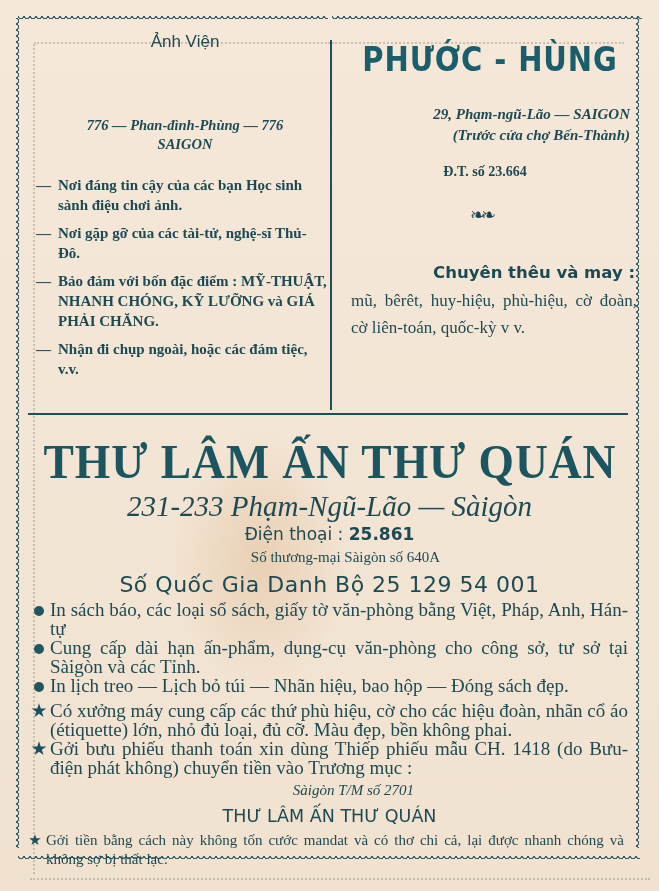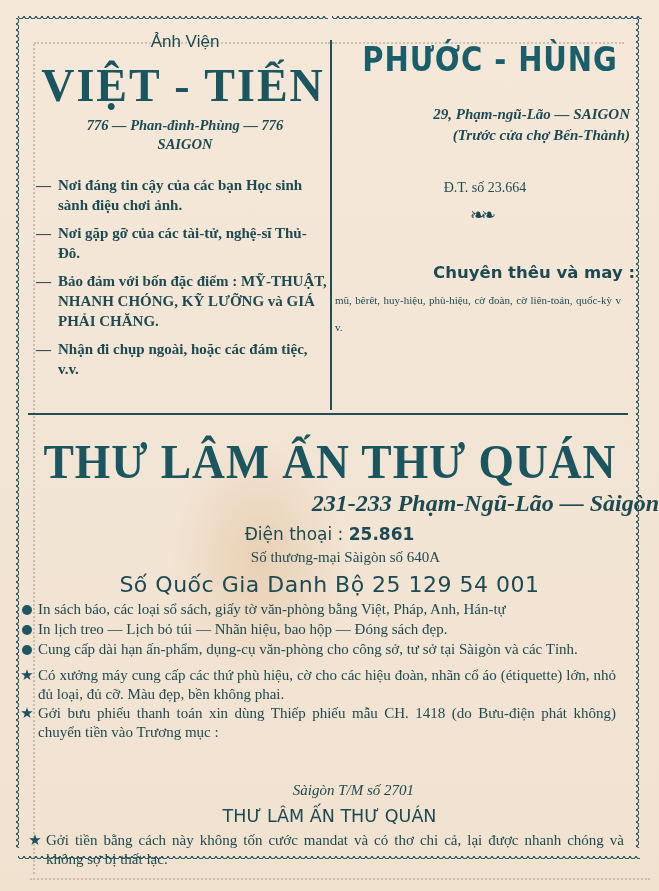--- a/index.html
+++ b/index.html
@@ -32,34 +32,34 @@
   .l-sub { left:40px; top:32px; width:290px; font-family:"Liberation Sans",sans-serif; font-size:17px; }
   .l-title { left:38px; top:62px; width:290px; font-size:46px; font-weight:bold; letter-spacing:2px; color:#1a5560; line-height:48px; }
   .l-addr { left:40px; top:116px; width:290px; font-style:italic; font-weight:bold; font-size:14.5px; line-height:19px; }
   .l-list { left:36px; top:175px; width:292px; font-size:15px; font-weight:bold; line-height:20px; }
   .l-list .item { display:flex; margin-bottom:8px; }
   .l-list .dash { width:22px; flex:none; }
 
   
   .r-title { left:340px; top:40px; width:300px; font-family:"DejaVu Sans",sans-serif; font-size:33px; font-weight:bold; color:#1a5e6c; letter-spacing:1px; transform:scaleX(.88); transform-origin:center; }
   .r-addr { left:340px; top:104px; width:290px; font-style:italic; font-size:15px; line-height:21px; font-weight:bold;text-align:right; }
-  .r-phone { left:340px; top:180px; width:290px; font-size:14px; font-weight:normal; }
+  .r-phone { left:340px; top:164px; width:290px; font-size:14px; font-weight:bold; }
   .r-orn { left:470px; top:204px; font-size:18px; color:#1a4552; letter-spacing:-4px; }
   .r-head { left:345px; top:263px; width:290px; font-family:"DejaVu Sans",sans-serif; font-size:16.5px; font-weight:bold;text-align:right; }
-  .r-body { left:335px; top:287px; width:286px; font-size:11px; line-height:27px; text-align:justify; text-align-last:left;font-family:Liberation Serif, serif; }
+  .r-body { left:351px; top:287px; width:286px; font-size:17px; line-height:27px; text-align:justify; text-align-last:left;font-family:Liberation Serif, serif; }
 
   
   .b-title { left:10px; top:436px; width:640px; font-size:49px; font-weight:bold; color:#1a5560; letter-spacing:1px; transform:scaleX(.93); transform-origin:center; line-height:52px; }
-  .b-addr { left:0; top:490px; width:659px; font-style:italic; font-weight:bold; font-size:24px;text-align:right; }
+  .b-addr { left:0; top:490px; width:659px; font-style:italic; font-weight:normal; font-size:29px; }
   .b-phone { left:0; top:524px; width:659px; font-family:"DejaVu Sans",sans-serif; font-size:17px; }
   .b-phone b { font-weight:bold; }
   .b-trade { left:0; top:549px; width:659px; font-size:15px;padding-left:16px; }
   .b-reg { left:0; top:572px; width:659px; font-family:"DejaVu Sans",sans-serif; font-size:22px; letter-spacing:.5px; }
 
-  .b-list { left:16px; top:600px; width:600px; font-size:15px; line-height:19px; }
+  .b-list { left:28px; top:600px; width:600px; font-size:19px; line-height:19px; }
   .b-list .row { display:flex; }
   .b-list .bul { width:22px; flex:none; text-align:center; color:#1a5060; }
   .b-list .dot::before { content:""; display:inline-block; width:10px; height:10px; border-radius:50%; background:#1e5663; margin-top:5px; }
   .b-list .txt { flex:1; text-align:justify; }
   .b-acct { left:0; top:782px; width:659px; font-style:italic; font-size:15px;padding-left:24px; }
   .b-name2 { left:0; top:806px; width:659px; font-family:"DejaVu Sans",sans-serif; font-size:17.5px; }
   .b-last { left:24px; top:831px; width:600px; font-size:15px; line-height:19px; }
 </style>
 </head>
 <body>
@@ -72,21 +72,20 @@
   <div class="wavy-v" style="left:636px;top:18px;height:830px;"></div>
   <div class="wavy-h" style="left:18px;top:856px;width:622px;"></div>
   <div class="faint-h" style="left:34px;top:42px;width:296px;"></div>
   <div class="faint-h" style="left:332px;top:42px;width:292px;"></div>
   <div class="faint-v" style="left:33px;top:44px;height:830px;"></div>
   <div class="faint-h" style="left:30px;top:878px;width:620px;"></div>
   <div class="divider-v"></div>
   <div class="divider-h"></div>
 
   <div class="abs l-sub center">Ảnh Viện</div>
-  <div class="abs l-title center">VIỆT - TIẾN</div>
   <div class="abs l-addr center">
     <div>776 — Phan-đình-Phùng — 776</div>
     <div>SAIGON</div>
   </div>
   <div class="abs l-list">
     <div class="item">
         <span class="dash">—</span>
         <span>Nơi đáng tin cậy của các bạn Học sinh sành điệu chơi ảnh.</span>
       </div>
     <div class="item">
@@ -122,25 +121,25 @@
   <div class="abs b-trade center">Số thương-mại Sàigòn số 640A</div>
   <div class="abs b-reg center">Số Quốc Gia Danh Bộ 25 129 54 001</div>
 
   <div class="abs b-list">
     <div class="row">
         <span class="bul dot"></span>
         <span class="txt">In sách báo, các loại sổ sách, giấy tờ văn-phòng bằng Việt, Pháp, Anh, Hán-tự</span>
       </div>
     <div class="row">
         <span class="bul dot"></span>
-        <span class="txt">In lịch treo — Lịch bỏ túi — Nhãn hiệu, bao hộp — Đóng sách đẹp.</span>
+        <span class="txt">Cung cấp dài hạn ấn-phẩm, dụng-cụ văn-phòng cho công sở, tư sở tại Sàigòn và các Tỉnh.</span>
       </div>
     <div class="row">
         <span class="bul dot"></span>
-        <span class="txt">Cung cấp dài hạn ấn-phẩm, dụng-cụ văn-phòng cho công sở, tư sở tại Sàigòn và các Tỉnh.</span>
+        <span class="txt">In lịch treo — Lịch bỏ túi — Nhãn hiệu, bao hộp — Đóng sách đẹp.</span>
       </div>
     <div class="row" style="margin-top:6px;">
         <span class="bul">★</span>
         <span class="txt">Có xưởng máy cung cấp các thứ phù hiệu, cờ cho các hiệu đoàn, nhãn cổ áo (étiquette) lớn, nhỏ đủ loại, đủ cỡ. Màu đẹp, bền không phai.</span>
       </div>
     <div class="row">
         <span class="bul">★</span>
         <span class="txt">Gởi bưu phiếu thanh toán xin dùng Thiếp phiếu mẫu CH. 1418 (do Bưu-điện phát không) chuyển tiền vào Trương mục :</span>
       </div>
   </div>

